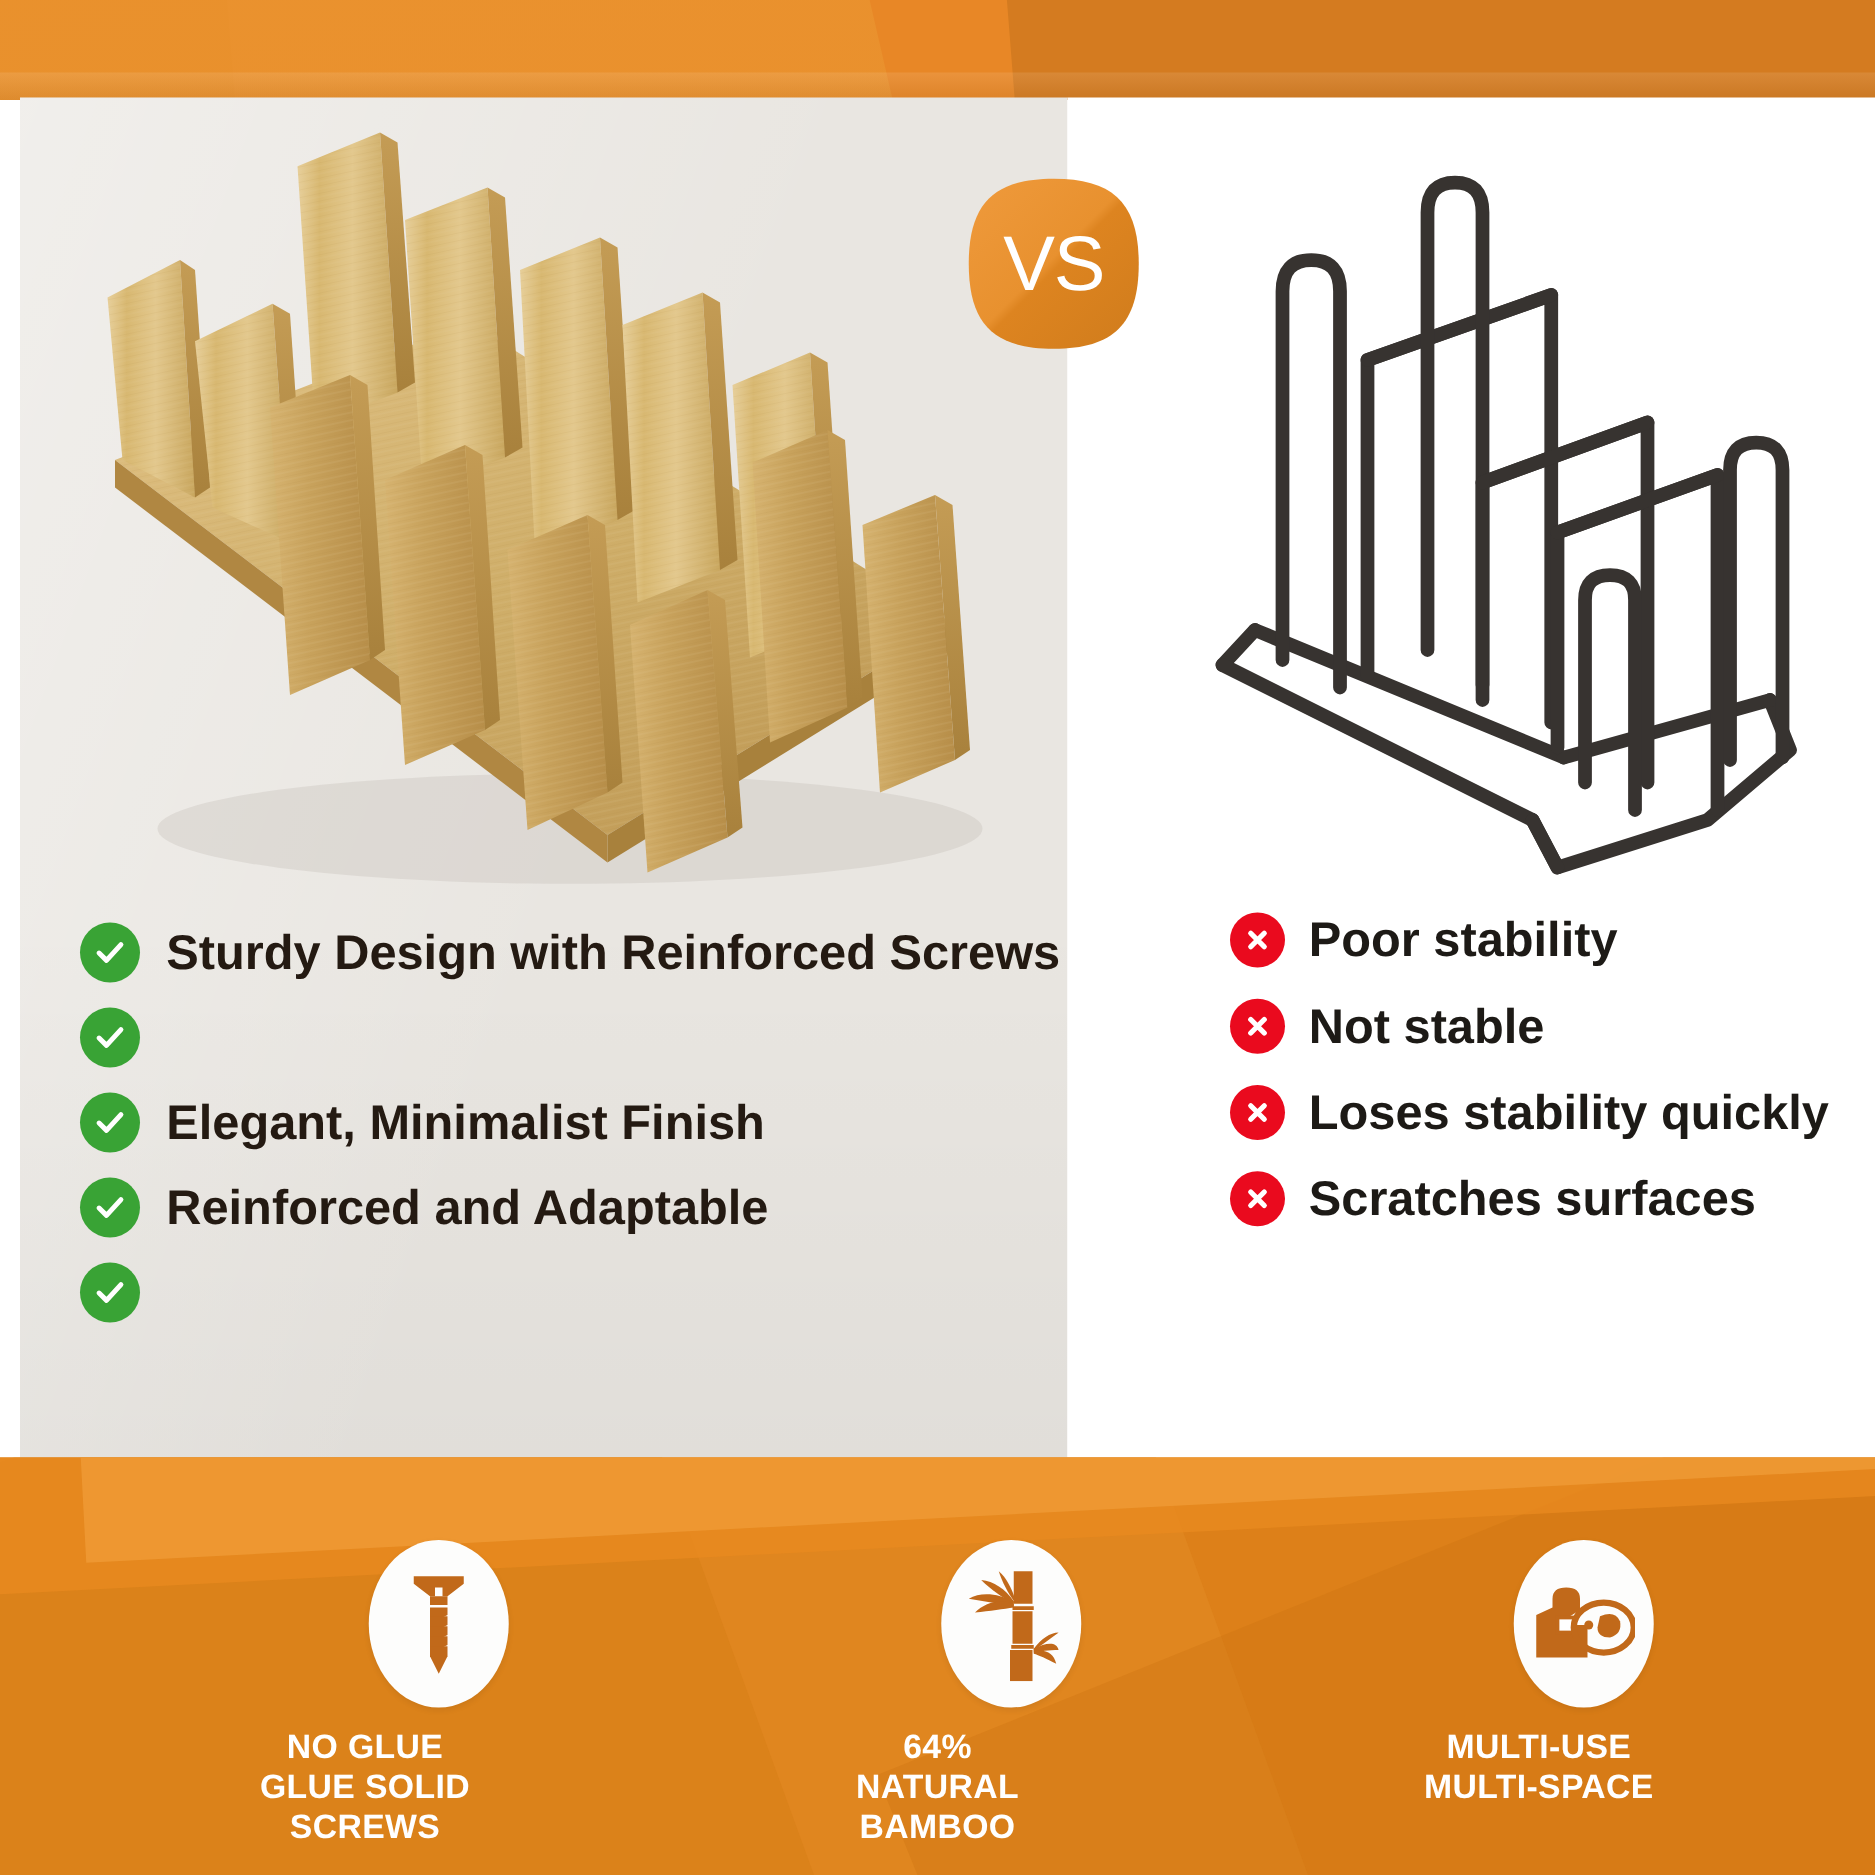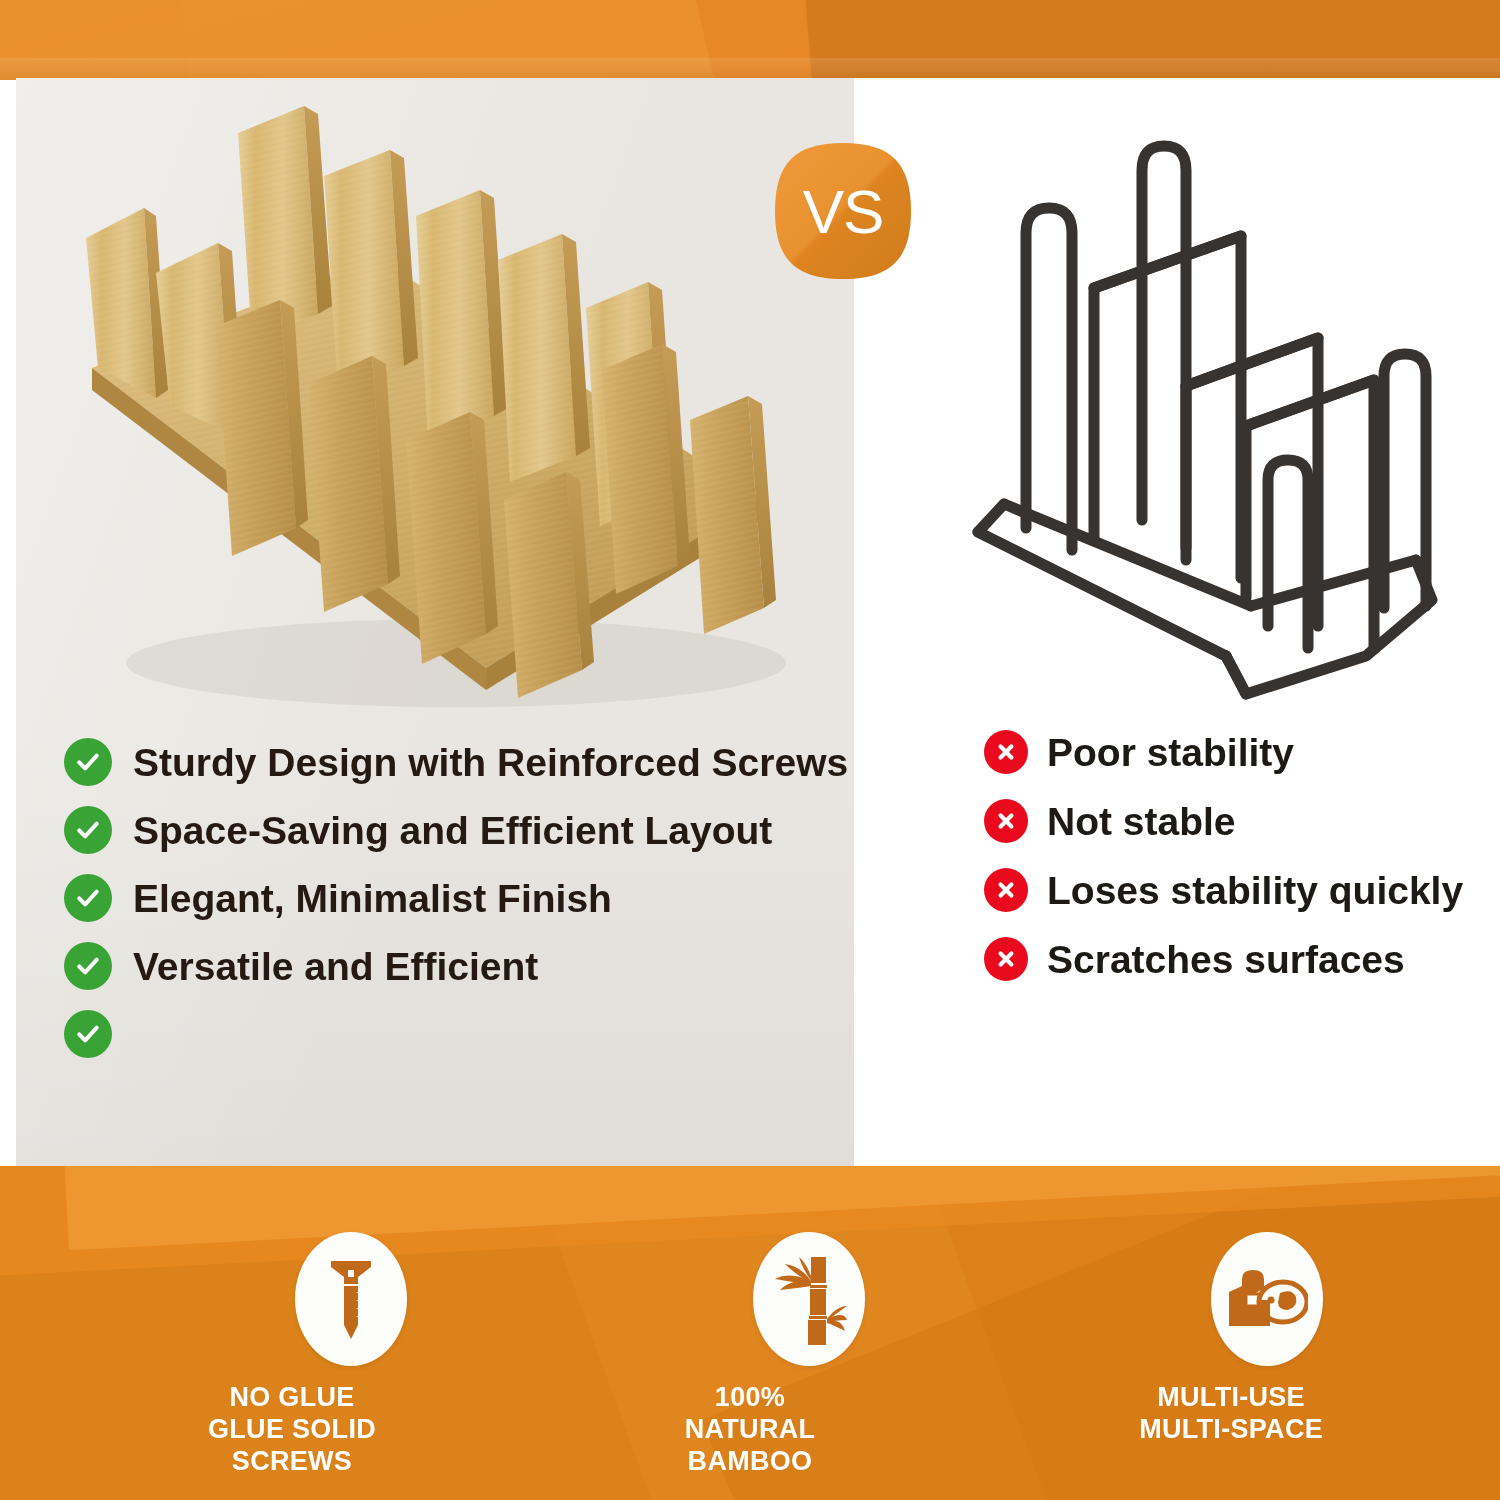--- a/index.html
+++ b/index.html
@@ -250,37 +250,36 @@
             </svg>
         </span>
         <span class="ftext">Sturdy Design with Reinforced Screws</span>
       </div>
       <div class="frow">
         <span class="ico ico-check">
           <svg width="28" height="28" viewBox="0 0 24 24">
               <path d="M4.5 12.4 L9.6 17.4 L19.5 6.6" fill="none" stroke="#fff" stroke-width="3.4" stroke-linecap="round" stroke-linejoin="round"></path>
             </svg>
         </span>
-        <span class="ftext">Space-Saving and Efficient Layout</span>
       </div>
       <div class="frow">
         <span class="ico ico-check">
           <svg width="28" height="28" viewBox="0 0 24 24">
               <path d="M4.5 12.4 L9.6 17.4 L19.5 6.6" fill="none" stroke="#fff" stroke-width="3.4" stroke-linecap="round" stroke-linejoin="round"></path>
             </svg>
         </span>
         <span class="ftext">Elegant, Minimalist Finish</span>
       </div>
       <div class="frow">
         <span class="ico ico-check">
           <svg width="28" height="28" viewBox="0 0 24 24">
               <path d="M4.5 12.4 L9.6 17.4 L19.5 6.6" fill="none" stroke="#fff" stroke-width="3.4" stroke-linecap="round" stroke-linejoin="round"></path>
             </svg>
         </span>
-        <span class="ftext">Versatile and Efficient</span>
+        <span class="ftext">Reinforced and Adaptable</span>
       </div>
       <div class="frow">
         <span class="ico ico-check">
           <svg width="28" height="28" viewBox="0 0 24 24">
               <path d="M4.5 12.4 L9.6 17.4 L19.5 6.6" fill="none" stroke="#fff" stroke-width="3.4" stroke-linecap="round" stroke-linejoin="round"></path>
             </svg>
         </span>
       </div>
     </div>
 
@@ -379,21 +378,21 @@
             <path d="M40 30 C29 26 17 29 9 37 C21 36 32 34 40 33 Z"></path>
             <path d="M40 28 C33 18 24 12 14 11 C22 19 31 25 40 30 Z"></path>
             <path d="M41 26 C38 17 34 9 28 4 C31 13 35 21 41 29 Z"></path>
             <path d="M56 66 C66 61 74 60 76 67 C68 67 61 68 56 69 Z"></path>
             <path d="M56 68 C66 66 72 70 74 78 C66 74 60 71 56 70 Z"></path>
             <path d="M56 66 C62 58 69 53 76 53 C69 58 62 63 56 68 Z"></path>
           </g>
         </svg>
       </div>
       <div class="badge-label">
-        <span>100%</span>
+        <span>64%</span>
         <span class="l2">NATURAL BAMBOO</span>
       </div>
     </div>
 
     <div class="badge">
       <div class="badge-circle">
         <svg width="82" height="70" viewBox="0 0 82 70">
           <g fill="#c1691a">
             <path d="M3 62 L3 28 L16 22 L16 15 Q16 6 27 6 Q38 6 38 15 L38 24 L30 29 L30 36 L44 36 L44 62 Z
                      M20 17 Q20 11 27 11 Q34 11 34 17 L34 24 L20 30 Z"></path>

